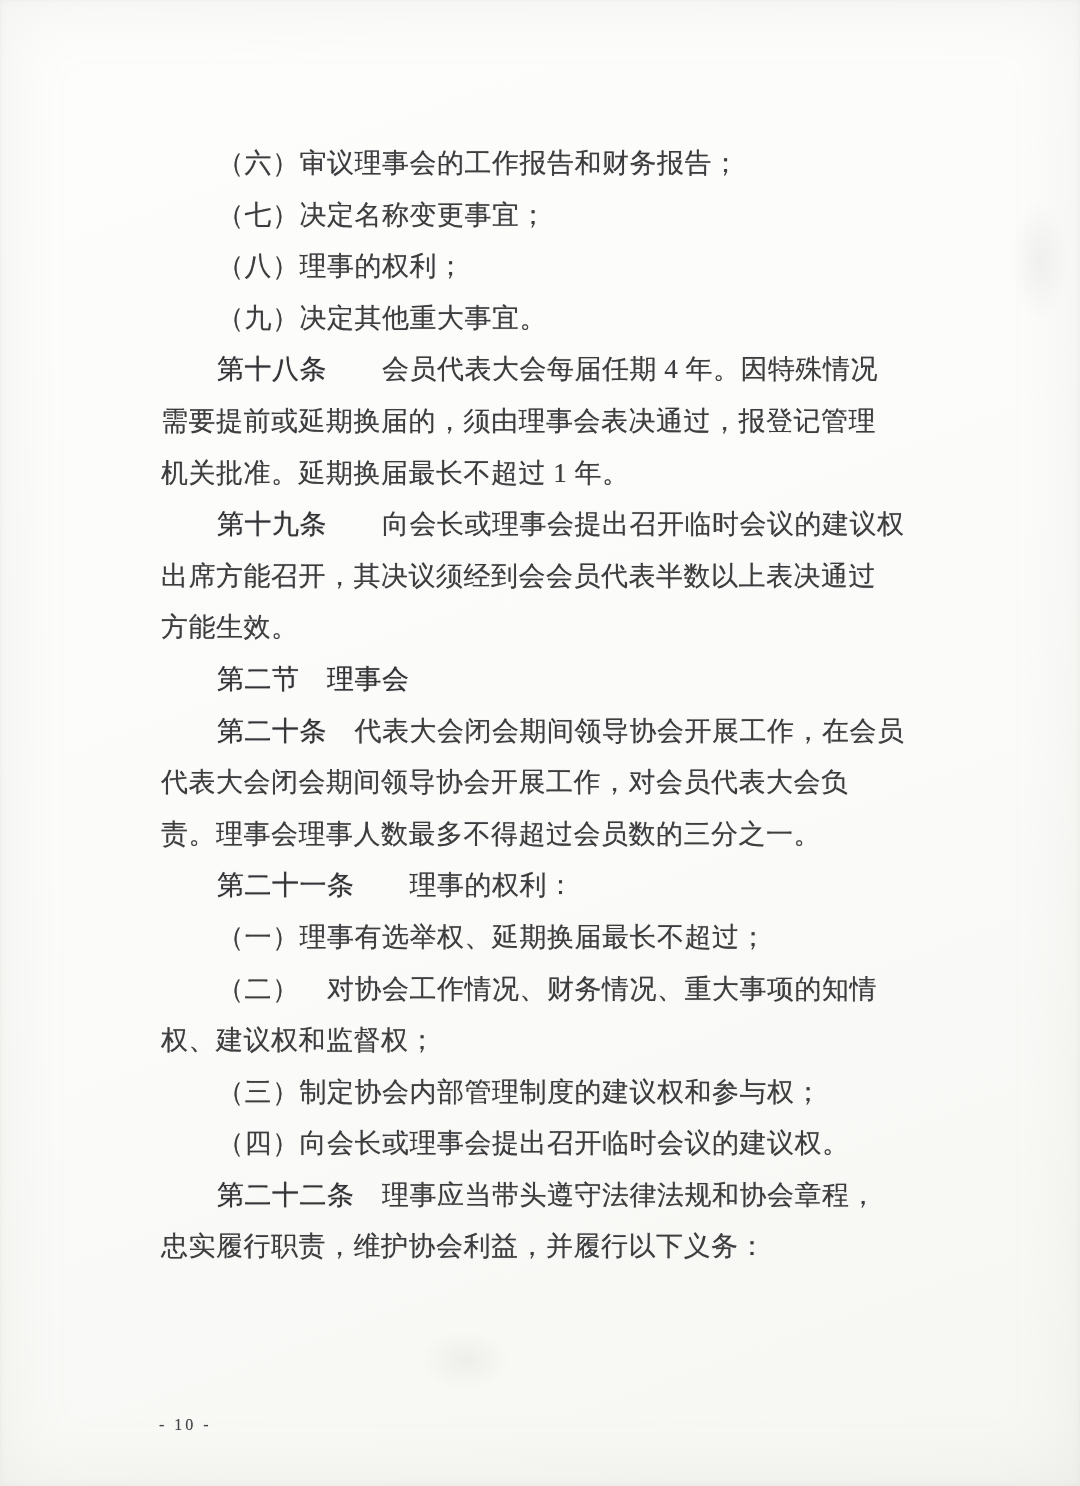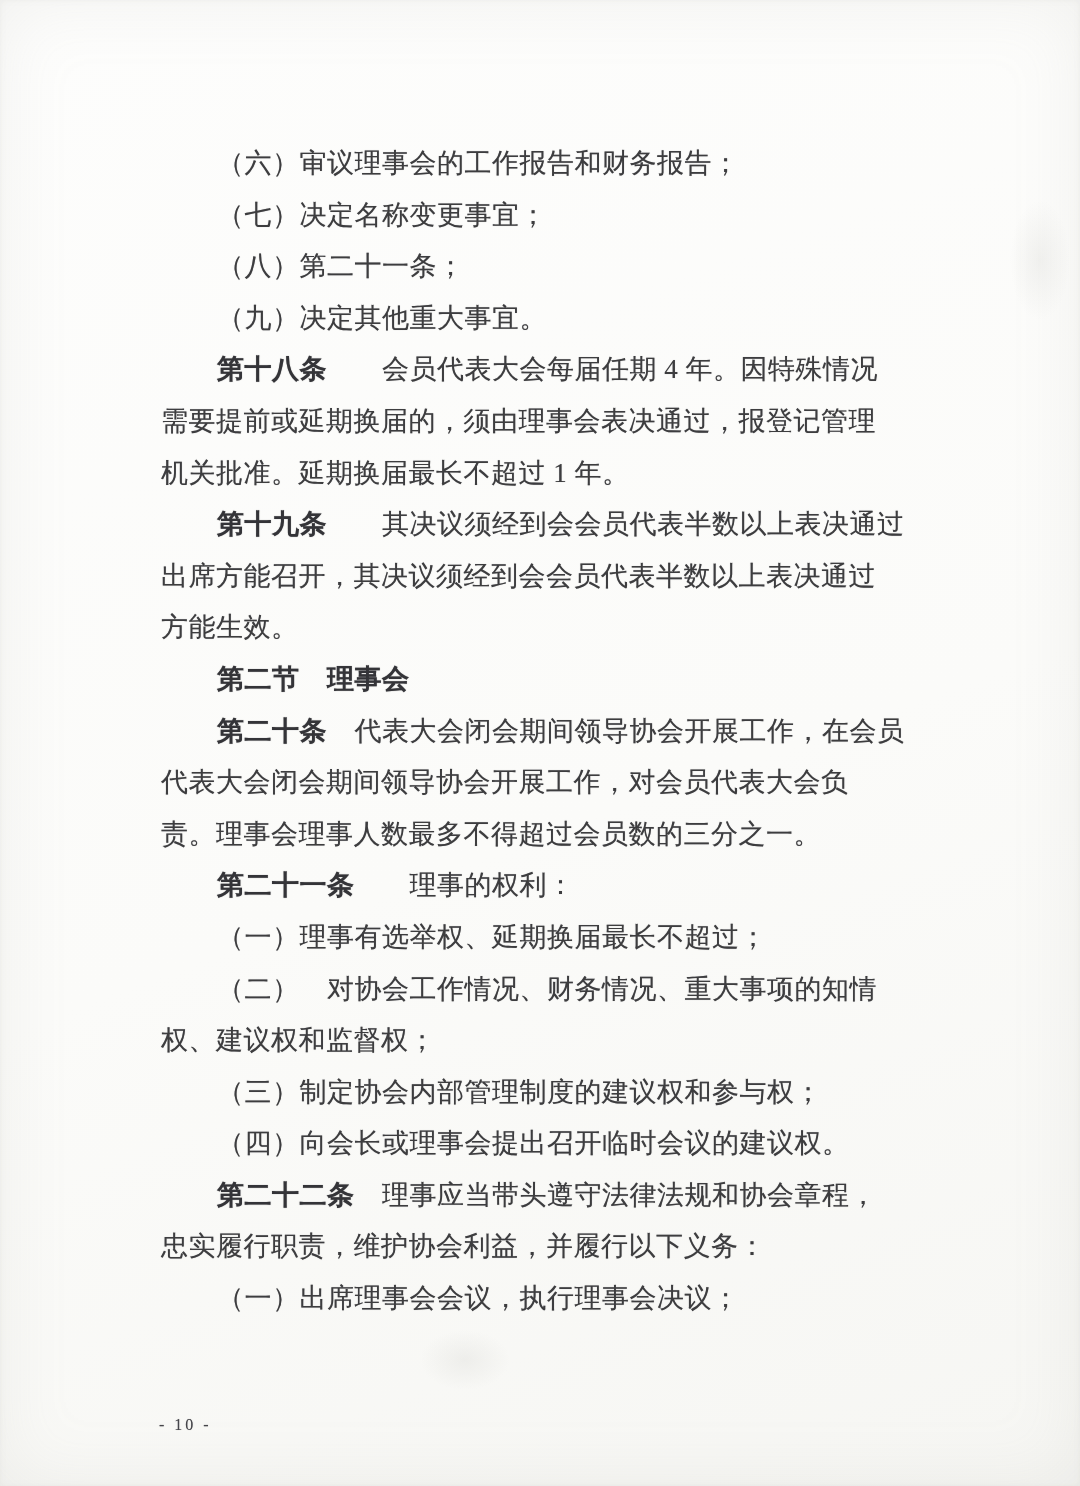--- a/index.html
+++ b/index.html
@@ -29,21 +29,21 @@
     text-shadow: 0 0 0.7px rgba(70,70,74,0.55);
   }
   .line {
     white-space: nowrap;
     height: 51.6px;
   }
   .line.indent {
     padding-left: 56px;
   }
   .seg-bold {
-    font-weight: 700;
+    font-weight: 400;
     color: #343438;
     text-shadow: 0 0 0.9px rgba(52,52,56,0.65);
   }
   .page-number {
     position: absolute;
     left: 159px;
     top: 1408px;
     font-size: 16px;
     line-height: 34px;
     letter-spacing: 3px;
@@ -63,37 +63,36 @@
 </head>
 <body>
 
 <div class="page">
   <div class="smudge smudge-a"></div>
   <div class="smudge smudge-b"></div>
 
   <div class="doc-body" id="doc-body">
       <div class="line indent"><span class="seg-normal">（六）审议理事会的工作报告和财务报告；</span></div>
       <div class="line indent"><span class="seg-normal">（七）决定名称变更事宜；</span></div>
-      <div class="line indent"><span class="seg-normal">（八）第二十一条；</span></div>
+      <div class="line indent"><span class="seg-normal">（八）理事的权利；</span></div>
       <div class="line indent"><span class="seg-normal">（九）决定其他重大事宜。</span></div>
       <div class="line indent"><span class="seg-bold">第十八条</span><span class="seg-normal">　　会员代表大会每届任期 4 年。因特殊情况</span></div>
       <div class="line"><span class="seg-normal">需要提前或延期换届的，须由理事会表决通过，报登记管理</span></div>
       <div class="line"><span class="seg-normal">机关批准。延期换届最长不超过 1 年。</span></div>
-      <div class="line indent"><span class="seg-bold">第十九条</span><span class="seg-normal">　　其决议须经到会会员代表半数以上表决通过</span></div>
+      <div class="line indent"><span class="seg-bold">第十九条</span><span class="seg-normal">　　向会长或理事会提出召开临时会议的建议权</span></div>
       <div class="line"><span class="seg-normal">出席方能召开，其决议须经到会会员代表半数以上表决通过</span></div>
       <div class="line"><span class="seg-normal">方能生效。</span></div>
       <div class="line indent"><span class="seg-bold">第二节　理事会</span></div>
       <div class="line indent"><span class="seg-bold">第二十条</span><span class="seg-normal">　代表大会闭会期间领导协会开展工作，在会员</span></div>
       <div class="line"><span class="seg-normal">代表大会闭会期间领导协会开展工作，对会员代表大会负</span></div>
       <div class="line"><span class="seg-normal">责。理事会理事人数最多不得超过会员数的三分之一。</span></div>
       <div class="line indent"><span class="seg-bold">第二十一条</span><span class="seg-normal">　　理事的权利：</span></div>
       <div class="line indent"><span class="seg-normal">（一）理事有选举权、延期换届最长不超过；</span></div>
       <div class="line indent"><span class="seg-normal">（二）　对协会工作情况、财务情况、重大事项的知情</span></div>
       <div class="line"><span class="seg-normal">权、建议权和监督权；</span></div>
       <div class="line indent"><span class="seg-normal">（三）制定协会内部管理制度的建议权和参与权；</span></div>
       <div class="line indent"><span class="seg-normal">（四）向会长或理事会提出召开临时会议的建议权。</span></div>
       <div class="line indent"><span class="seg-bold">第二十二条</span><span class="seg-normal">　理事应当带头遵守法律法规和协会章程，</span></div>
       <div class="line"><span class="seg-normal">忠实履行职责，维护协会利益，并履行以下义务：</span></div>
-      <div class="line indent"><span class="seg-normal">（一）出席理事会会议，执行理事会决议；</span></div>
     </div>
 
   <div class="page-number">- 10 -</div>
 </div>
 
 </body></html>

